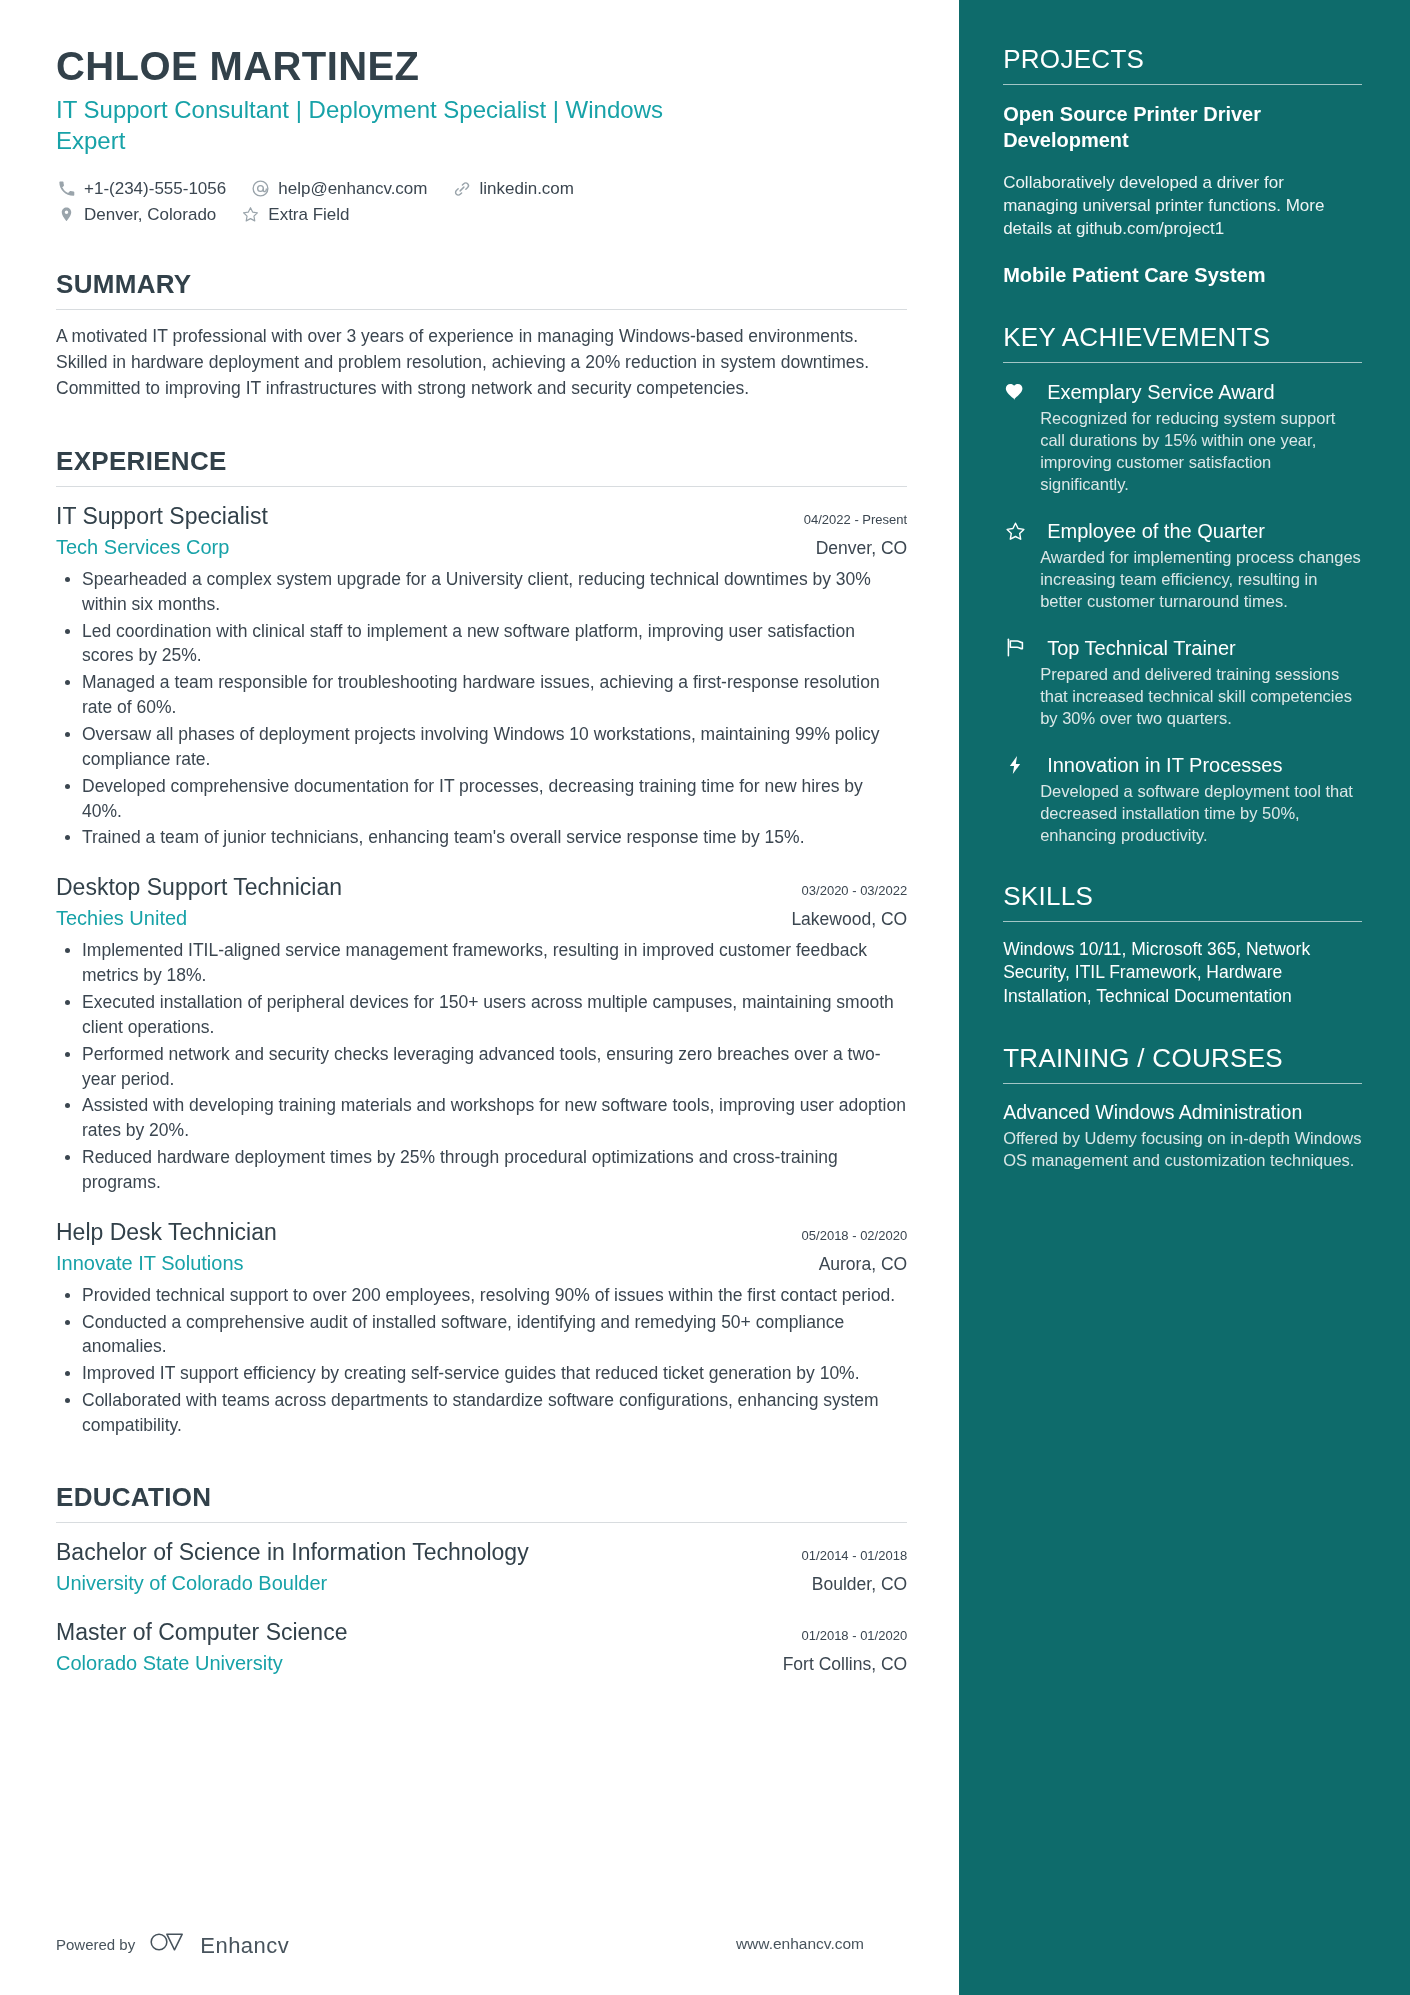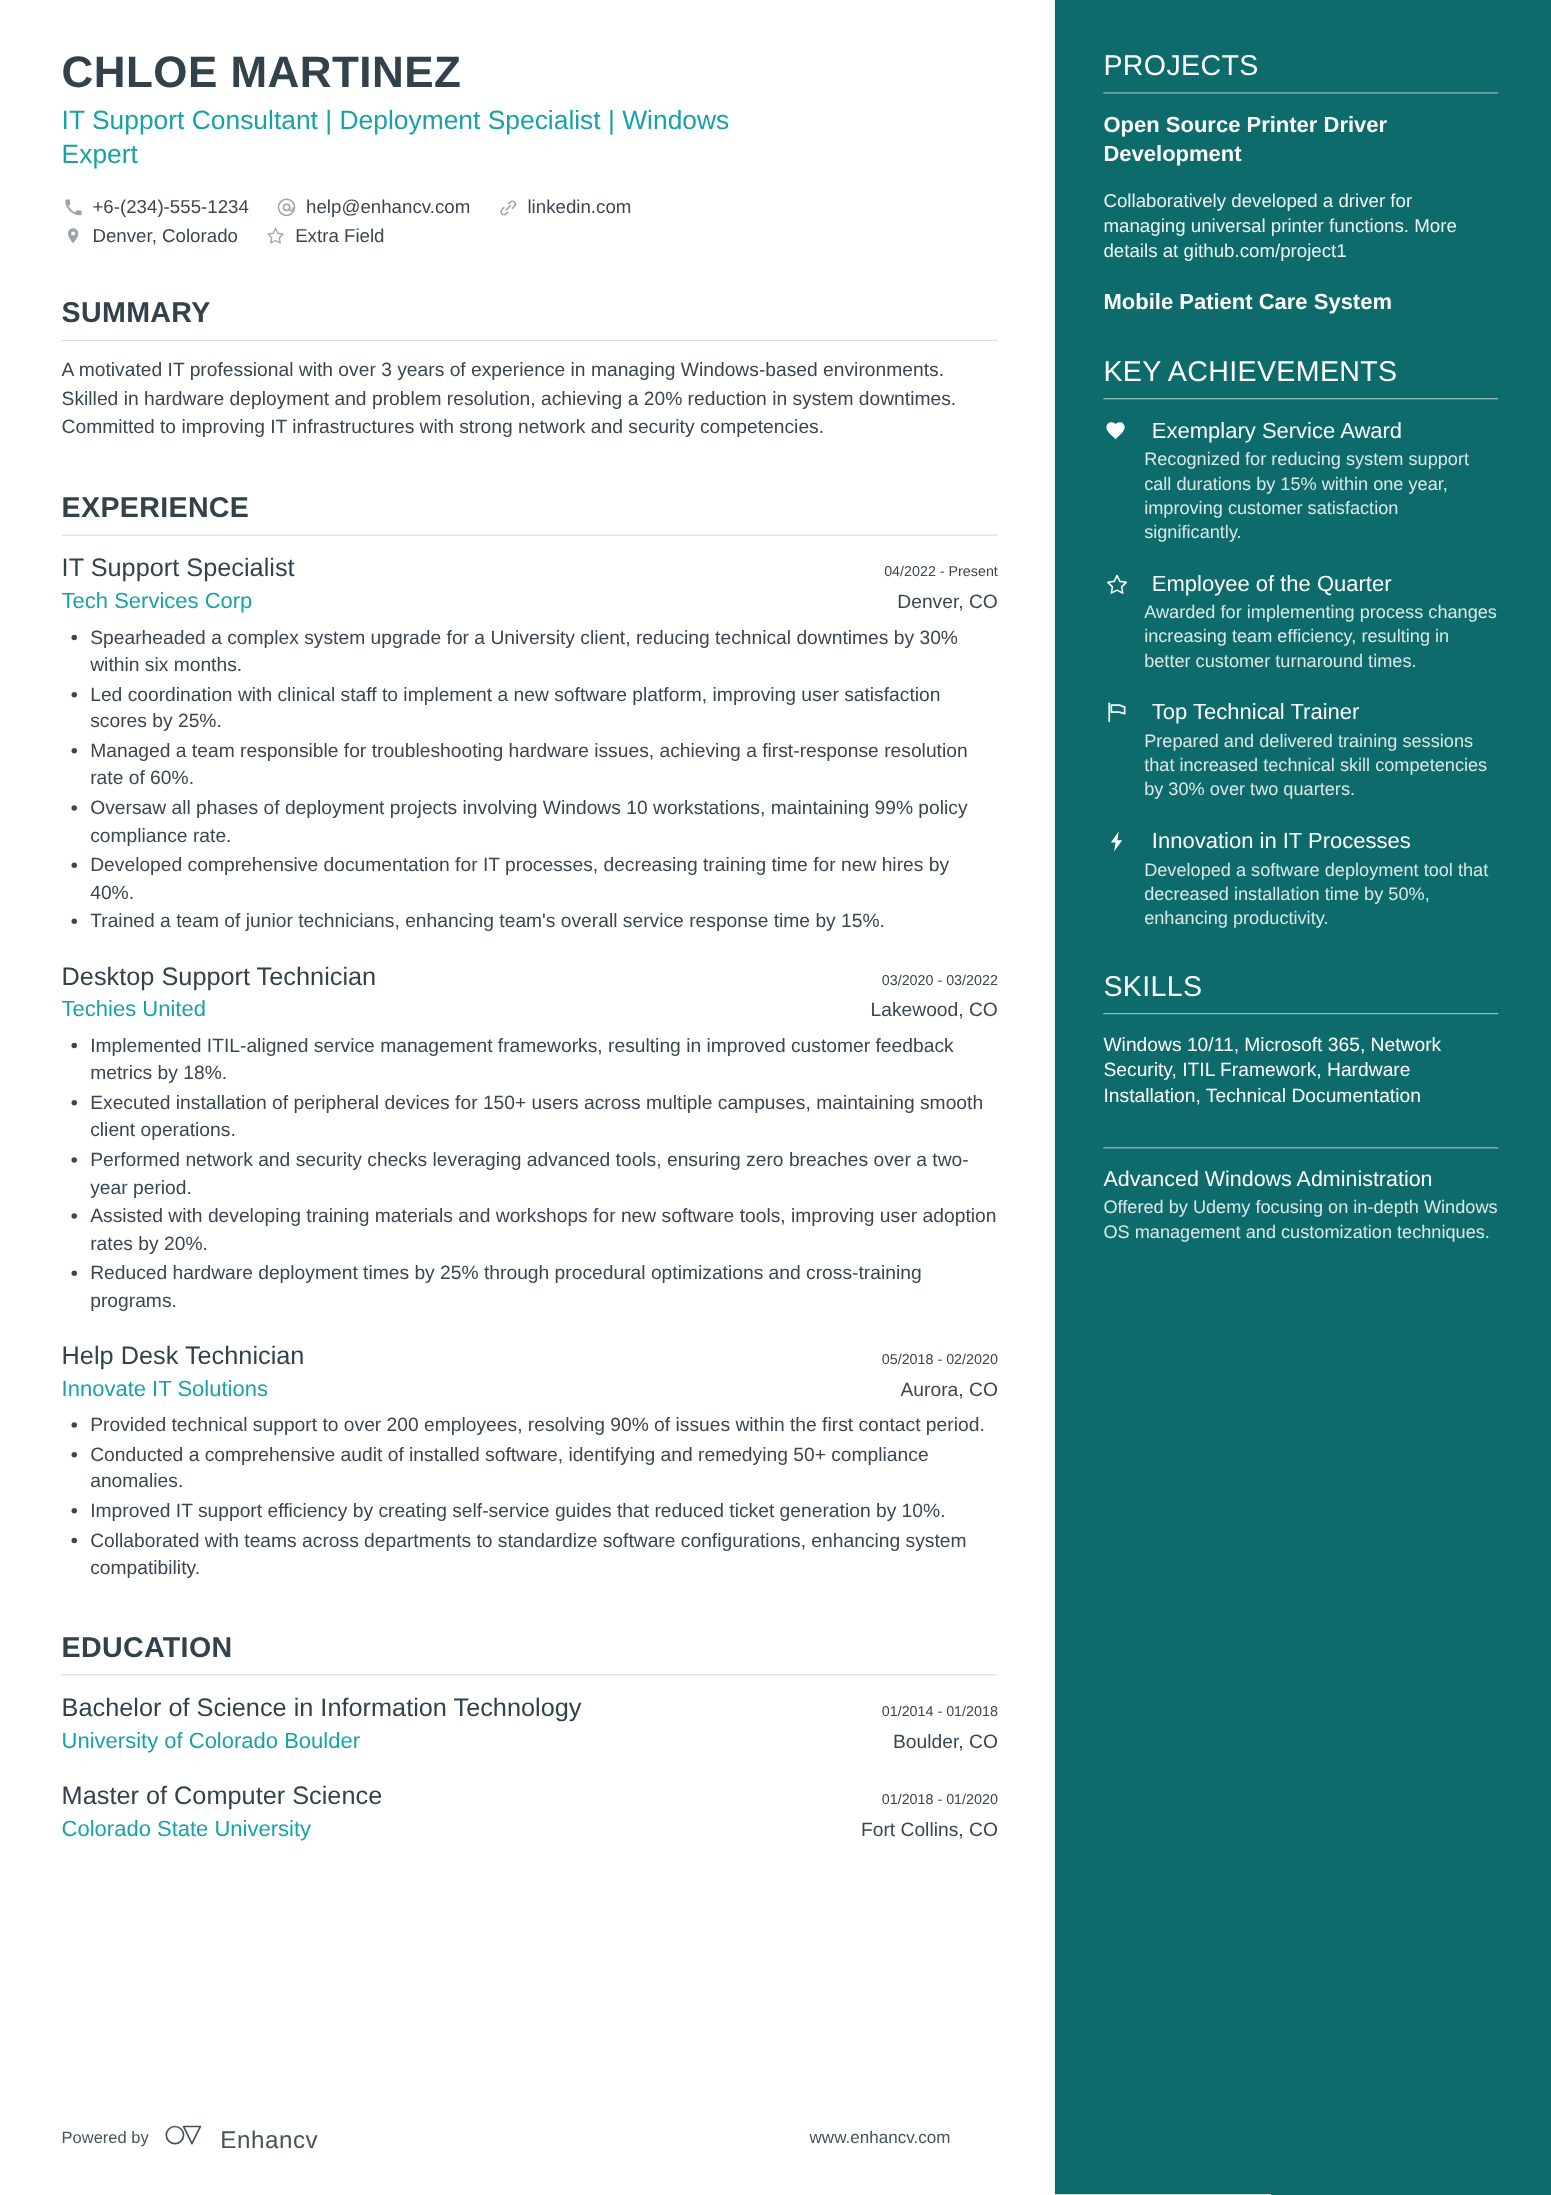--- a/index.html
+++ b/index.html
@@ -285,21 +285,21 @@
     <div class="headline">IT Support Consultant | Deployment Specialist | Windows Expert</div>
 
     <div class="contact-rows">
       <div class="contact-row">
         <div class="contact-item">
           <span class="ci-icon">
             <svg width="17" height="17" viewBox="0 0 24 24" fill="currentColor">
                 <path d="M6.6 10.8c1.7 3.4 4.2 5.9 7.6 7.6l2.5-2.5c.3-.3.8-.4 1.2-.3 1.2.4 2.6.6 4 .6.6 0 1.1.5 1.1 1.1V21c0 .6-.5 1.1-1.1 1.1C10.4 22.1 1.9 13.6 1.9 3.1 1.9 2.5 2.4 2 3 2h3.7c.6 0 1.1.5 1.1 1.1 0 1.4.2 2.8.6 4 .1.4 0 .9-.3 1.2l-2.5 2.5z"></path>
               </svg>
           </span>
-          <span>+6-(234)-555-1234</span>
+          <span>+1-(234)-555-1056</span>
         </div>
         <div class="contact-item">
           <span class="ci-icon">
             <svg width="19" height="19" viewBox="0 0 24 24" fill="none" stroke="currentColor" stroke-width="1.7">
                 <circle cx="12" cy="12" r="9.3"></circle>
                 <circle cx="12" cy="12" r="3.6"></circle>
                 <path d="M15.6 12v2.2c0 1.3 1 2 2 1.7 1.2-.3 1.9-1.7 1.9-3.9"></path>
               </svg>
           </span>
           <span>help@enhancv.com</span>
@@ -514,20 +514,21 @@
       </div>
     </div>
 
     <div class="side-section">
       <div class="side-title">SKILLS</div>
       <div class="side-rule"></div>
       <div class="skills-text">Windows 10/11, Microsoft 365, Network Security, ITIL Framework, Hardware Installation, Technical Documentation</div>
     </div>
 
     <div class="side-section">
+      <div class="side-title">TRAINING / COURSES</div>
       <div class="side-rule"></div>
 
       <div class="course">
         <div class="course-title">Advanced Windows Administration</div>
         <div class="course-desc">Offered by Udemy focusing on in-depth Windows OS management and customization techniques.</div>
       </div>
     </div>
 
   </div>
 </div>

